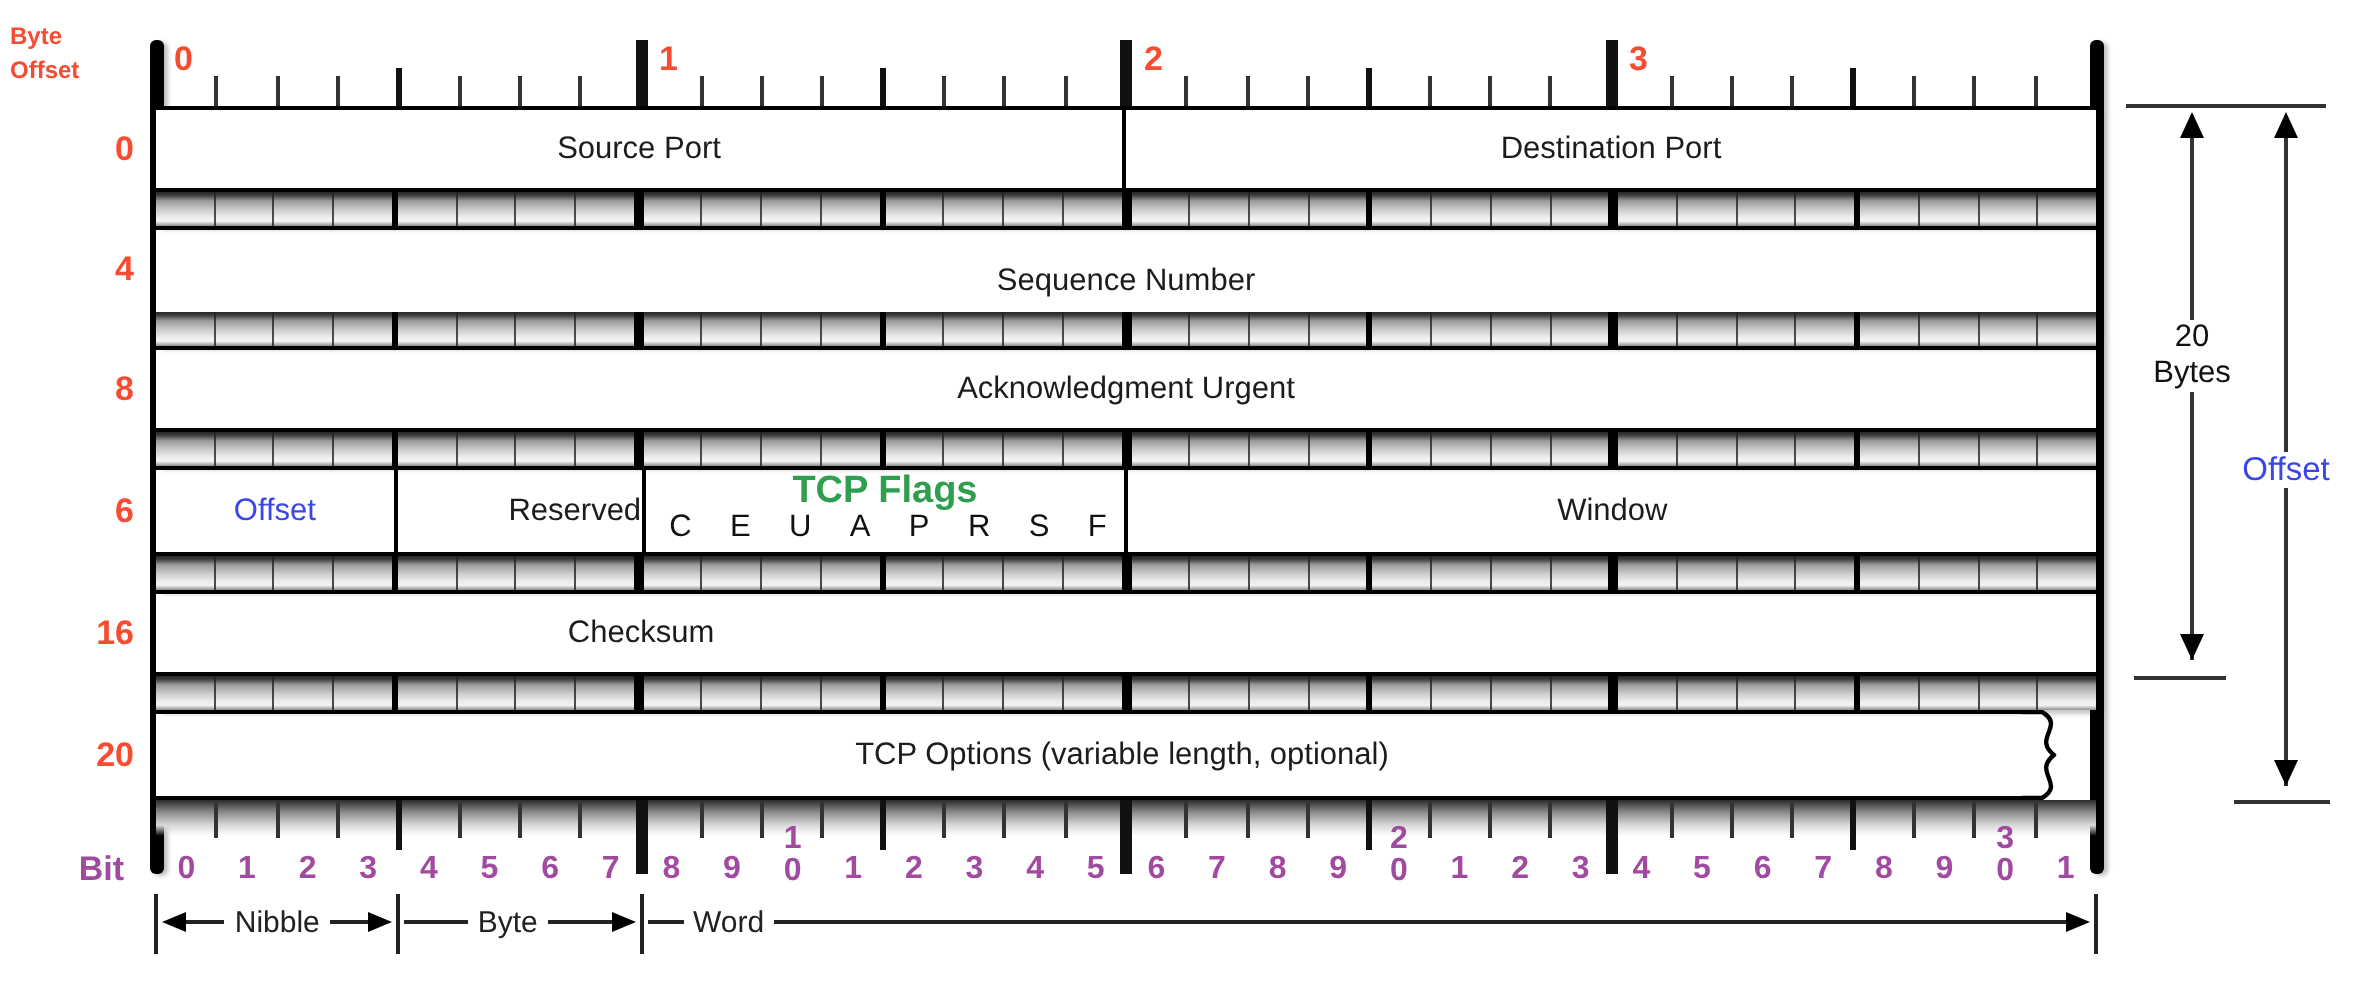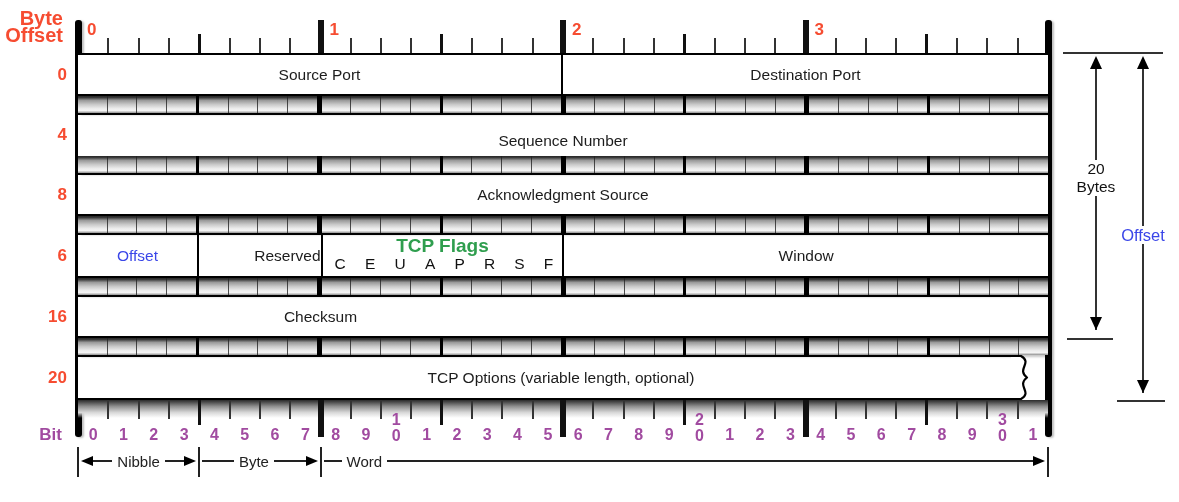--- a/index.html
+++ b/index.html
@@ -31,21 +31,21 @@
   .cell.b4{border-left:3px solid #000;}
   .cell.b8{border-left:5px solid #000;}
   
   .bruler{position:absolute;left:78px;top:400px;width:970px;height:18px;
           background:linear-gradient(180deg,#2a2a2a 0%,#8e8e8e 35%,#d9d9d9 70%,rgba(255,255,255,0) 100%);}
   
   .axis-orange{position:absolute;color:var(--orange);font-weight:bold;font-size:17px;line-height:17px;}
   .axis-purple{position:absolute;color:var(--purple);font-weight:bold;font-size:16px;text-align:center;}
   .bitnum{line-height:17px;}
   .bitnum.stack{line-height:16px;}
-  .byte-offset-title{text-align:right;line-height:17px;font-size:20px;}
+  .byte-offset-title{line-height:17px;font-size:12px;}
   .left-offset{width:60px;text-align:right;}
   .bit-title{width:60px;text-align:right;font-size:17px;}
   
   .mbar{position:absolute;top:447px;width:2px;height:30px;background:#222;}
   .measure{position:absolute;top:448px;height:26px;display:flex;align-items:center;}
   .mline{height:2px;background:#222;flex:1 1 0;}
   .mline.fixed{flex:0 0 18px;}
   .mlabel{color:#222;font-size:15px;padding:0 5px;white-space:nowrap;}
   .ah{width:0;height:0;}
   .ah.left{border-top:5.5px solid transparent;border-bottom:5.5px solid transparent;border-right:12px solid #000;}
@@ -124,21 +124,21 @@
           <div class="lbl">Destination Port</div>
         </div>
       </div>
       <div class="row" style="top: 113px; height: 55px;">
         <div class="field" style="width: 970px;">
           <div class="lbl">Sequence Number</div>
         </div>
       </div>
       <div class="row" style="top: 173px; height: 43px;">
         <div class="field" style="width: 970px;">
-          <div class="lbl">Acknowledgment Source</div>
+          <div class="lbl">Acknowledgment Urgent</div>
         </div>
       </div>
       <div class="row" style="top: 233px; height: 45px;">
         <div class="field blue" style="width: 121.25px;">
           <div class="lbl">Offset</div>
         </div>
         <div class="field" style="width: 124px; align-items: flex-end;">
           <div class="lbl">Reserved</div>
         </div>
         <div class="field" style="width: 242.5px;">

